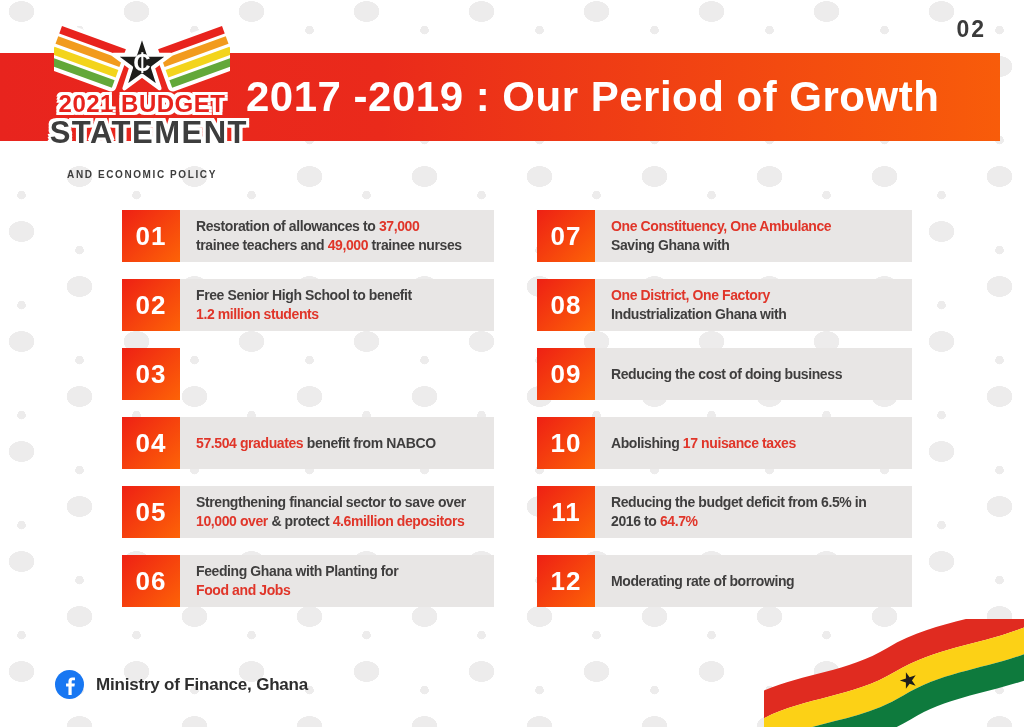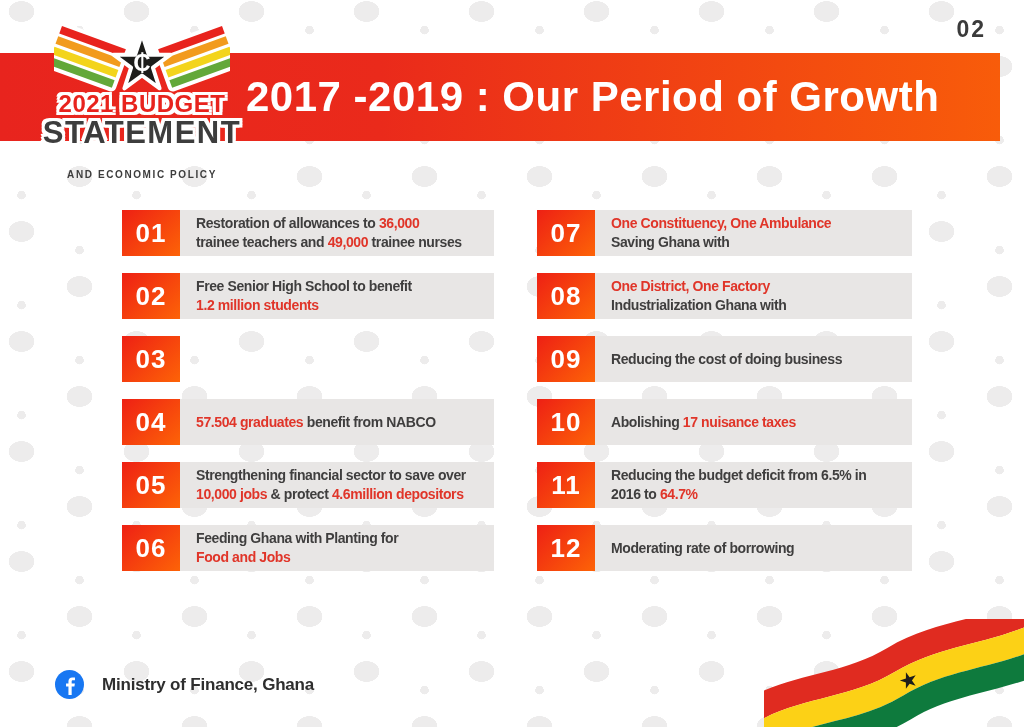--- a/index.html
+++ b/index.html
@@ -31,41 +31,41 @@
     font-size:23px;font-weight:bold;color:#3b3b3b;letter-spacing:2px;
   }
   
   .logo{position:absolute;left:36px;top:12px;width:212px;text-align:center;z-index:4;}
   .logo svg{display:block;margin:0 auto;}
   .outline{
     text-shadow:-3px -3px 0 #fff,3px -3px 0 #fff,-3px 3px 0 #fff,3px 3px 0 #fff,
                 0 -3px 0 #fff,0 3px 0 #fff,-3px 0 0 #fff,3px 0 0 #fff;
   }
   .logo-l1{font-size:24px;font-weight:bold;color:#e8231d;margin-top:-8px;letter-spacing:0.5px;}
-  .logo-l2{font-size:31px;font-weight:bold;color:#3d3d3d;margin-top:-3px;letter-spacing:1.5px;}
+  .logo-l2{font-size:31px;font-weight:bold;color:#3d3d3d;margin-top:-3px;letter-spacing:1.5px;text-align:right;}
   .logo-l3{font-size:10px;font-weight:bold;color:#3d3d3d;margin-top:18px;letter-spacing:1.6px;}
   
   .col{position:absolute;top:210px;display:flex;flex-direction:column;gap:17px;z-index:2;}
   .col-left{left:122px;width:372px;}
   .col-right{left:537px;width:375px;}
-  .row{display:flex;height:46px;}
+  .row{display:flex;height:52px;}
   .badge{
     flex:0 0 58px;background:linear-gradient(135deg,#ee2014,#fd6307);
     color:#fff;font-size:26px;font-weight:bold;letter-spacing:1px;
     display:flex;align-items:center;justify-content:center;
   }
   .row-body{
     flex:1;background:#e8e6e5;display:flex;flex-direction:column;justify-content:center;
     padding:4px 6px 4px 16px;font-size:14px;font-weight:bold;color:#3f3e3e;
     letter-spacing:-0.4px;line-height:1.35;
   }
   .line{white-space:nowrap;}
   .accent{color:#e03529;}
   
-  .footer{position:absolute;left:55px;top:670px;display:flex;align-items:center;gap:18px;z-index:2;}
+  .footer{position:absolute;left:55px;top:670px;display:flex;align-items:center;gap:12px;z-index:2;}
   .footer-text{font-size:17px;font-weight:bold;color:#2e2e2e;letter-spacing:-0.2px;}
   .flag{position:absolute;right:-20px;bottom:-18px;z-index:1;}
 </style>
 </head>
 <body>
 
 <div class="slide">
 
   <div class="banner">
     <div class="banner-title">2017 -2019 : Our Period of Growth</div>
@@ -97,21 +97,21 @@
     </svg>
     <div class="logo-l1 outline">2021 BUDGET</div>
     <div class="logo-l2 outline">STATEMENT</div>
     <div class="logo-l3">AND ECONOMIC POLICY</div>
   </div>
 
   <div class="col col-left" id="col-left">
       <div class="row">
         <div class="badge">01</div>
         <div class="row-body">
-          <div class="line"><span>Restoration of allowances to </span><span class="accent">36,000</span></div>
+          <div class="line"><span>Restoration of allowances to </span><span class="accent">37,000</span></div>
           <div class="line"><span>trainee teachers and </span><span class="accent">49,000</span><span> trainee nurses</span></div>
         </div>
       </div>
       <div class="row">
         <div class="badge">02</div>
         <div class="row-body">
           <div class="line"><span>Free Senior High School to benefit</span></div>
           <div class="line"><span class="accent">1.2 million students</span></div>
         </div>
       </div>
@@ -121,21 +121,21 @@
       <div class="row">
         <div class="badge">04</div>
         <div class="row-body">
           <div class="line"><span class="accent">57.504 graduates</span><span> benefit from NABCO</span></div>
         </div>
       </div>
       <div class="row">
         <div class="badge">05</div>
         <div class="row-body">
           <div class="line"><span>Strengthening financial sector to save over</span></div>
-          <div class="line"><span class="accent">10,000 jobs</span><span> &amp; protect </span><span class="accent">4.6million depositors</span></div>
+          <div class="line"><span class="accent">10,000 over</span><span> &amp; protect </span><span class="accent">4.6million depositors</span></div>
         </div>
       </div>
       <div class="row">
         <div class="badge">06</div>
         <div class="row-body">
           <div class="line"><span>Feeding Ghana with Planting for</span></div>
           <div class="line"><span class="accent">Food and Jobs</span></div>
         </div>
       </div>
     </div>

